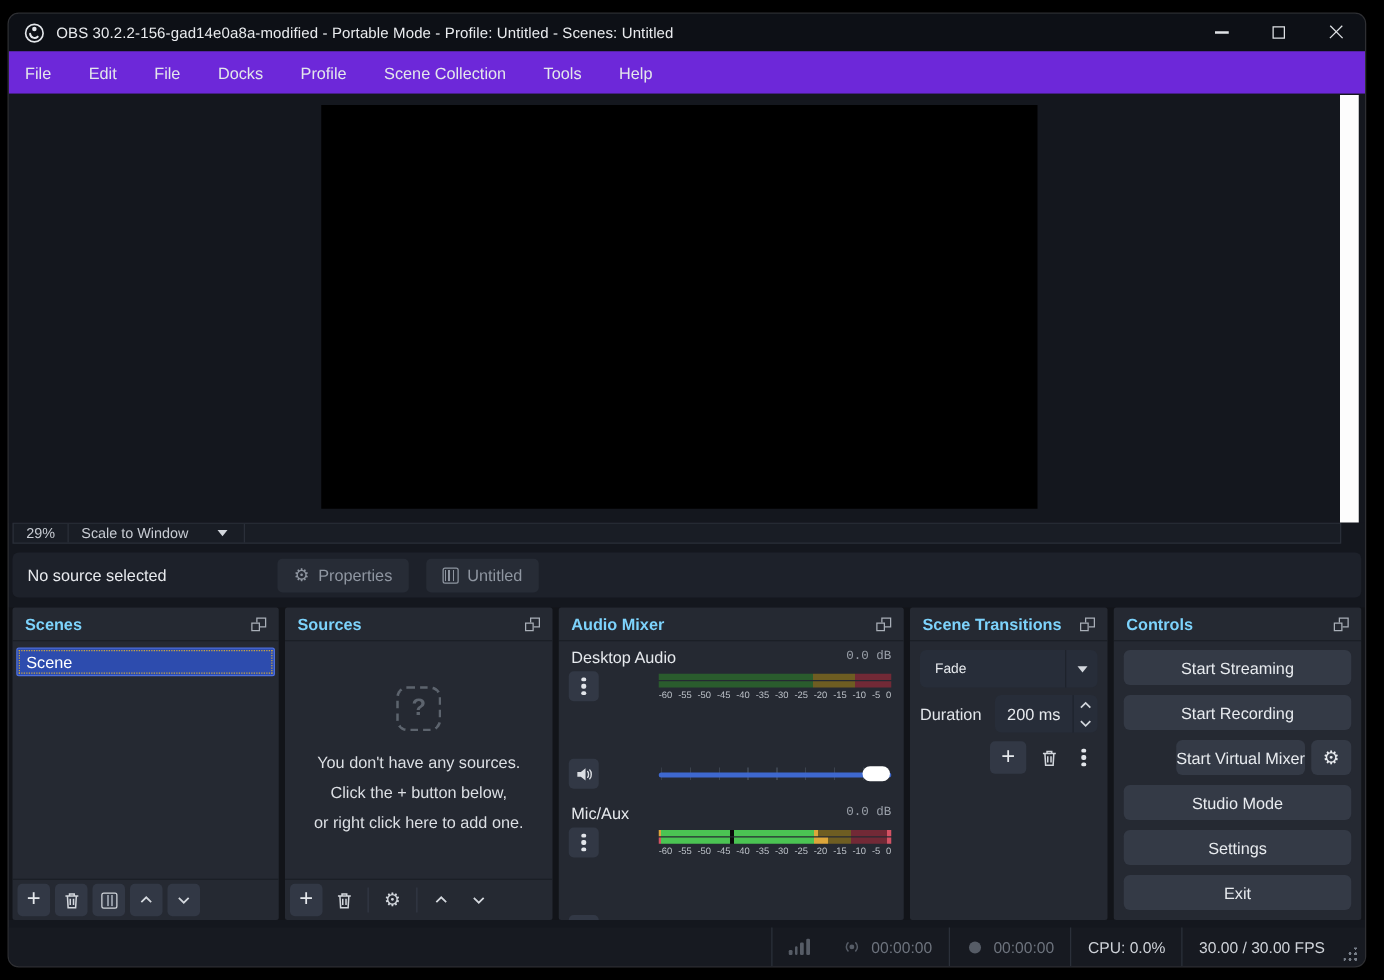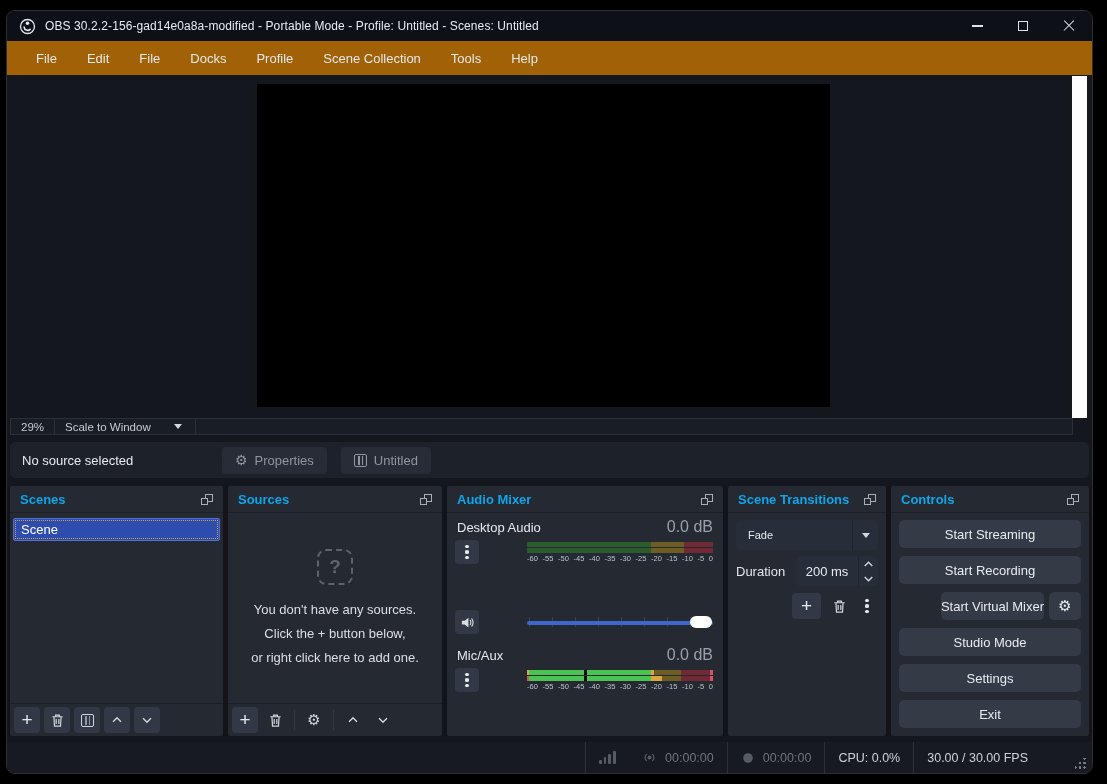--- a/index.html
+++ b/index.html
@@ -18,22 +18,22 @@
   .wc-btn { width:46px; height:100%; display:flex; align-items:center; justify-content:center; }
   .glyph-min { width:11px; height:1.4px; background:#dfe2e6; }
   .glyph-max { width:10px; height:10px; border:1.4px solid #dfe2e6; }
   .glyph-close { position:relative; width:12px; height:12px; }
   .glyph-close::before,.glyph-close::after { content:""; position:absolute; left:-1px; top:5px;
     width:14px; height:1.4px; background:#dfe2e6; }
   .glyph-close::before { transform:rotate(45deg); }
   .glyph-close::after  { transform:rotate(-45deg); }
 
   
-  .menubar { height:34px; background:#a16207; display:flex; align-items:center;
-    padding-left:16px; gap:4px; flex:none; }
+  .menubar { height:34px; background:#6d28d9; display:flex; align-items:center;
+    padding-left:0; gap:4px; flex:none; }
   .menu-item { padding:5px 13px; font-size:13px; color:#e4e7eb; border-radius:4px; }
 
   
   .preview { position:relative; height:343px; background:#14171e; flex:none; }
   .canvas { position:absolute; left:250px; top:9px; width:573px; height:323px; background:#000; }
   .white-strip { position:absolute; right:5px; top:1px; bottom:0; width:15px; background:#fdfdfd; }
 
   
   .scalebar { flex:none; height:17px; margin:0 19px 0 3px; border:1px solid #2a2f39; background:#191d25;
     display:flex; align-items:center; font-size:11.5px; color:#c7cbd2; }
@@ -55,21 +55,21 @@
   .filter-ic { width:13px; height:13px; border:1.4px solid #8f96a1; border-radius:2px;
     background:repeating-linear-gradient(90deg,#8f96a1 0 1.5px,transparent 1.5px 3.5px); background-clip:content-box; padding:1px; }
 
   
   .docks { flex:none; height:250px; display:flex; gap:5px; padding:0 3px; background:#121419; }
   .panel { background:#252932; border-radius:2px; display:flex; flex-direction:column; overflow:hidden; }
   .p-scenes { width:213px; } .p-sources { width:214px; } .p-mixer { width:276px; }
   .p-trans { width:158px; } .p-controls { flex:1; }
   .p-head { flex:none; height:27px; display:flex; align-items:center; justify-content:space-between;
     padding:0 10px; border-bottom:1px solid #1b1f26; }
-  .p-title { font-size:13px; font-weight:bold; color:#0ea5e9; }
+  .p-title { font-size:13px; font-weight:bold; color:#7dd3fc; }
   .popout { position:relative; width:12px; height:11px; }
   .popout::before { content:""; position:absolute; right:0; top:0; width:6px; height:6px; border:1.3px solid #a9afb8; }
   .popout::after { content:""; position:absolute; left:0; bottom:0; width:5px; height:5px;
     border:1.3px solid #a9afb8; background:#252932; }
   .p-body { flex:1; position:relative; }
   .p-foot { flex:none; height:33px; border-top:1px solid #1b1f26; display:flex; align-items:center;
     padding:0 4px; gap:4px; }
   .sq-btn { width:26px; height:26px; border-radius:4px; background:#323845; display:flex;
     align-items:center; justify-content:center; flex:none; }
   .sq-flat { background:transparent; }
@@ -88,21 +88,21 @@
     justify-content:center; gap:6px; }
   .qbox { width:36px; height:36px; border:2.5px dashed #5d646e; border-radius:9px; display:flex;
     align-items:center; justify-content:center; font-size:19px; font-weight:bold; color:#5d646e; margin-bottom:10px; }
   .empty-line { font-size:13px; color:#dcdfe4; line-height:18px; }
 
   
   .mixer-body { display:flex; flex-direction:column; }
   .channel { padding:5px 10px 7px 8px; }
   .ch-head { display:flex; justify-content:space-between; align-items:center; margin-bottom:4px; padding-left:2px; }
   .ch-name { font-size:13px; color:#e6e9ed; }
-  .db { font-size:16px; color:#9aa0a9; }
+  .db { font-size:10px; color:#9aa0a9;font-family:Liberation Mono, monospace; }
   .ch-grid { display:grid; grid-template-columns:26px 1fr; column-gap:6px; row-gap:3px; align-items:center;gap:46px; }
   .meter { display:flex; flex-direction:column; gap:1px; }
   .meter-bar { height:5px; }
   .ticks { display:flex; justify-content:space-between; font-size:7.5px; color:#bcc1c8; margin-top:1px; }
   .slider { position:relative; height:22px; }
   .slider-ticks { position:absolute; left:2px; right:2px; top:6px; height:10px;
     background:repeating-linear-gradient(90deg,#3e4551 0 1px,transparent 1px 23px); opacity:.9; }
   .track { position:absolute; left:0; right:0; top:9.5px; height:4px; background:#3e68cf; border-radius:2px; }
   .handle { position:absolute; right:1px; top:5px; width:22px; height:12px; background:#fff; border-radius:6px; }
   .mixer-empty { flex:1; background:#1d212a; border-top:1px solid #15181f; }
@@ -511,19 +511,19 @@
       <svg width="14" height="14" viewBox="0 0 16 16">
           <circle cx="8" cy="8" r="5.5" fill="#565c66"></circle>
         </svg>
       <span class="st-dim">00:00:00</span>
     </span>
     <span class="st-sep"></span>
     <span class="st-group">
       <span class="st-bright">CPU: 0.0%</span>
     </span>
     <span class="st-sep"></span>
-    <span class="st-group" style="padding-right:64px">
+    <span class="st-group" style="padding-right:32px">
       <span class="st-bright">30.00 / 30.00 FPS</span>
     </span>
     <span class="grip"></span>
   </div>
 
 </div>
 
 </body></html>

